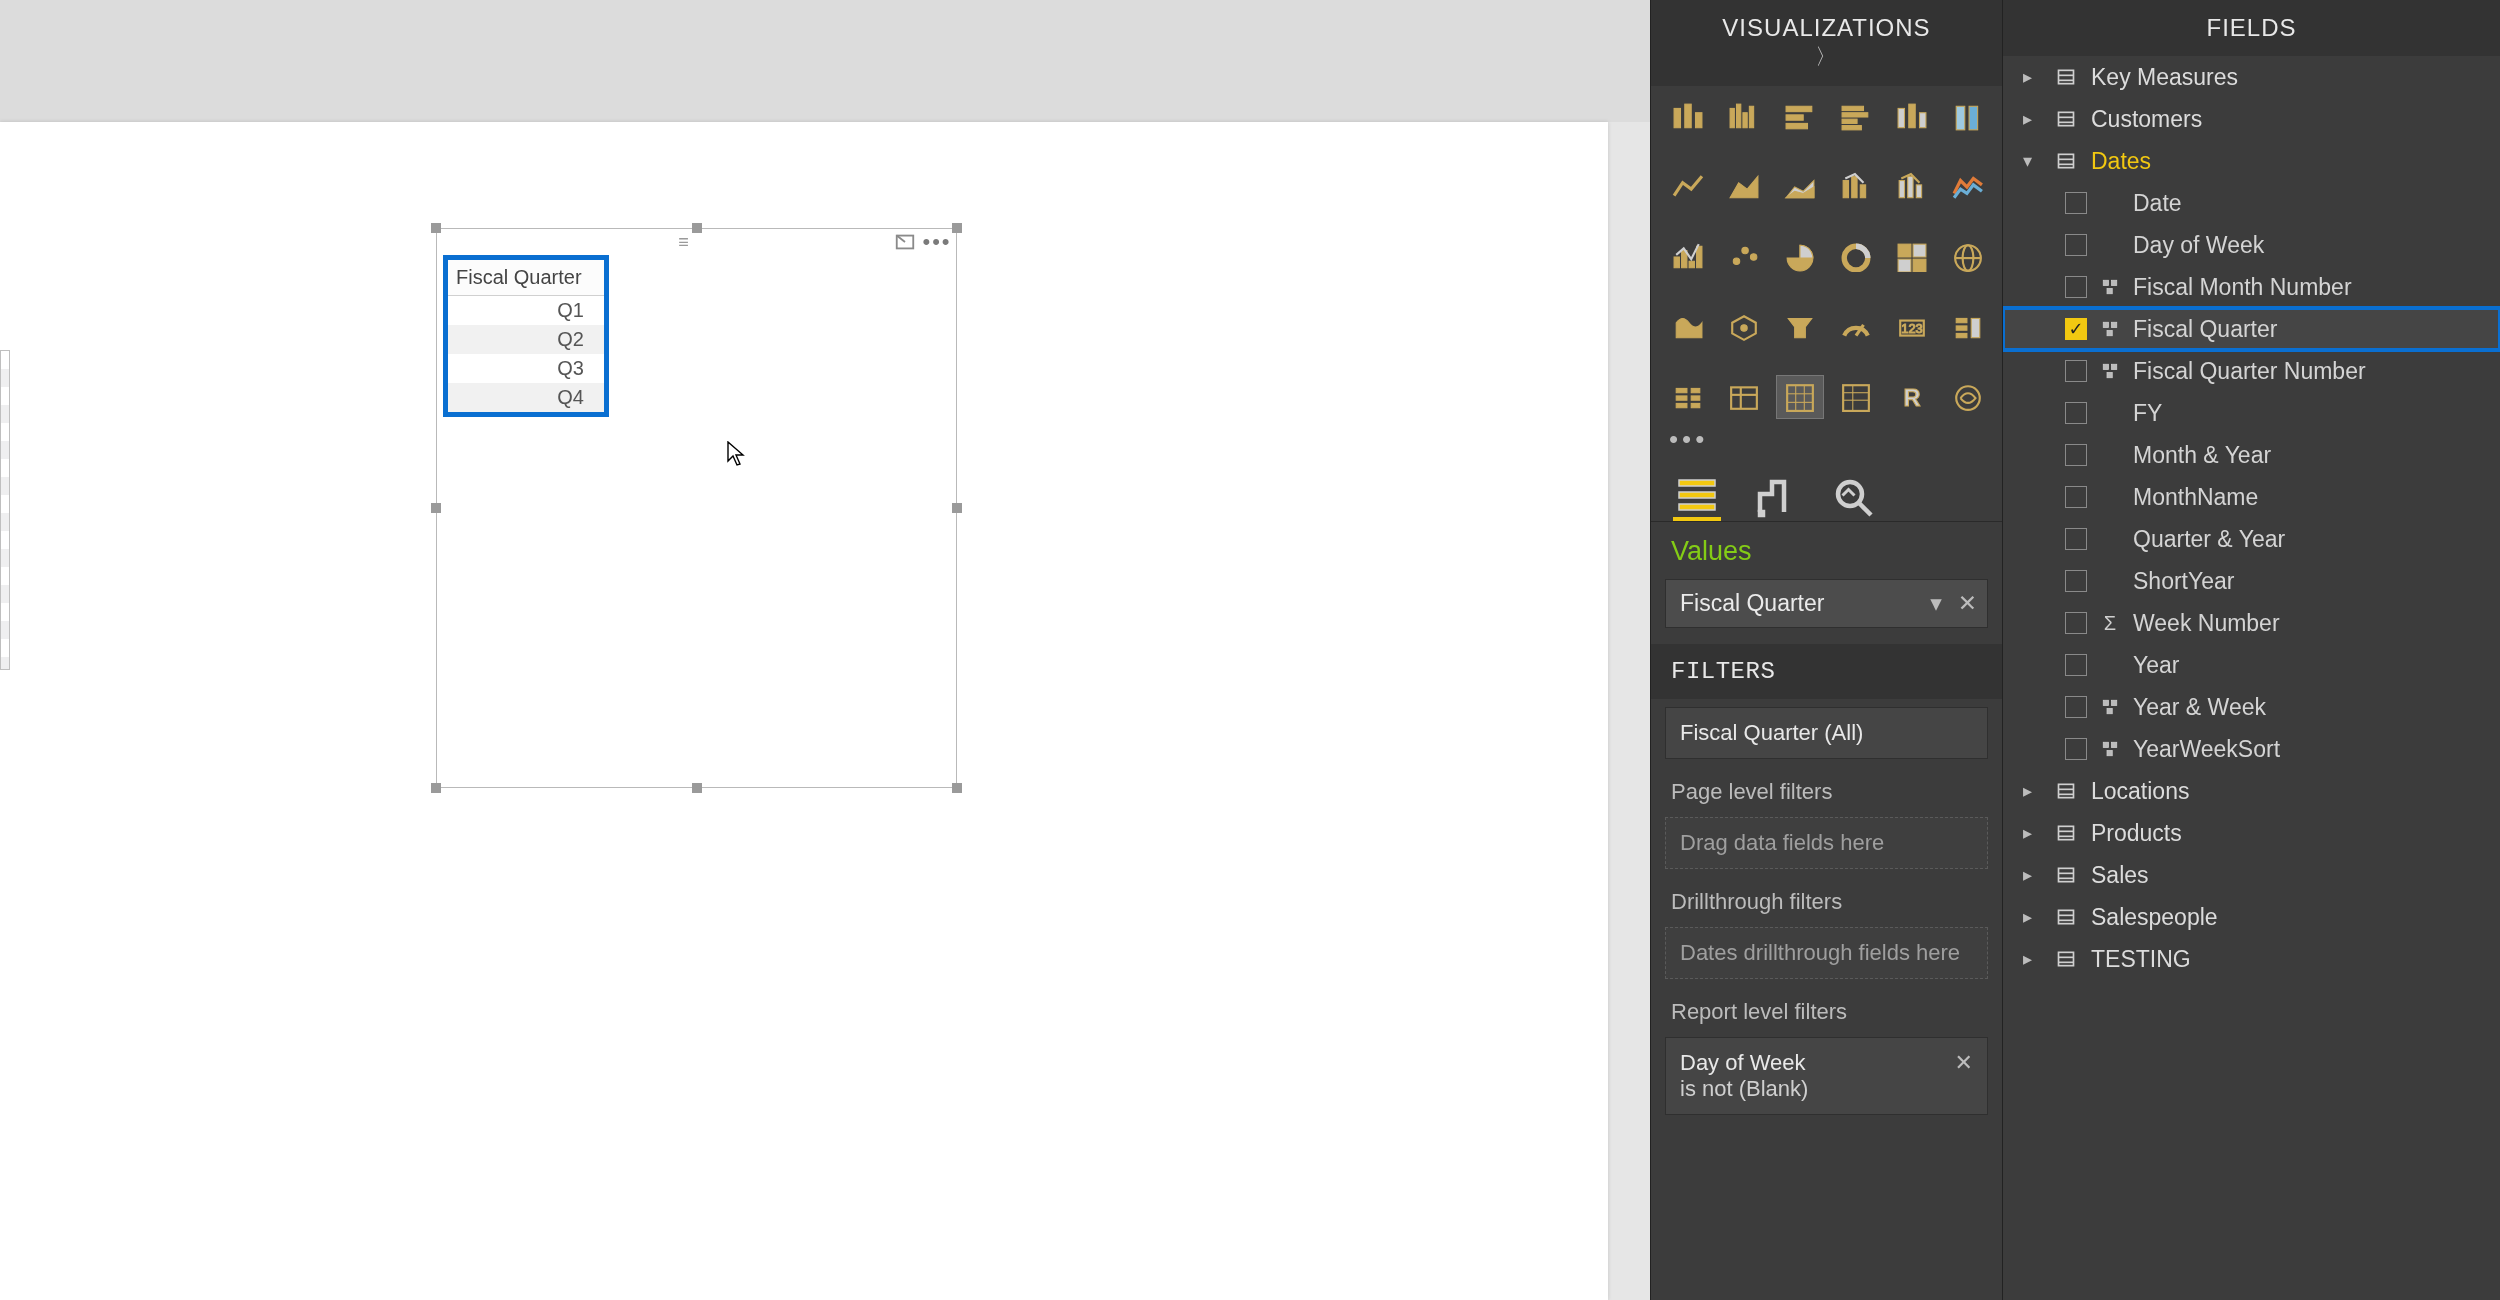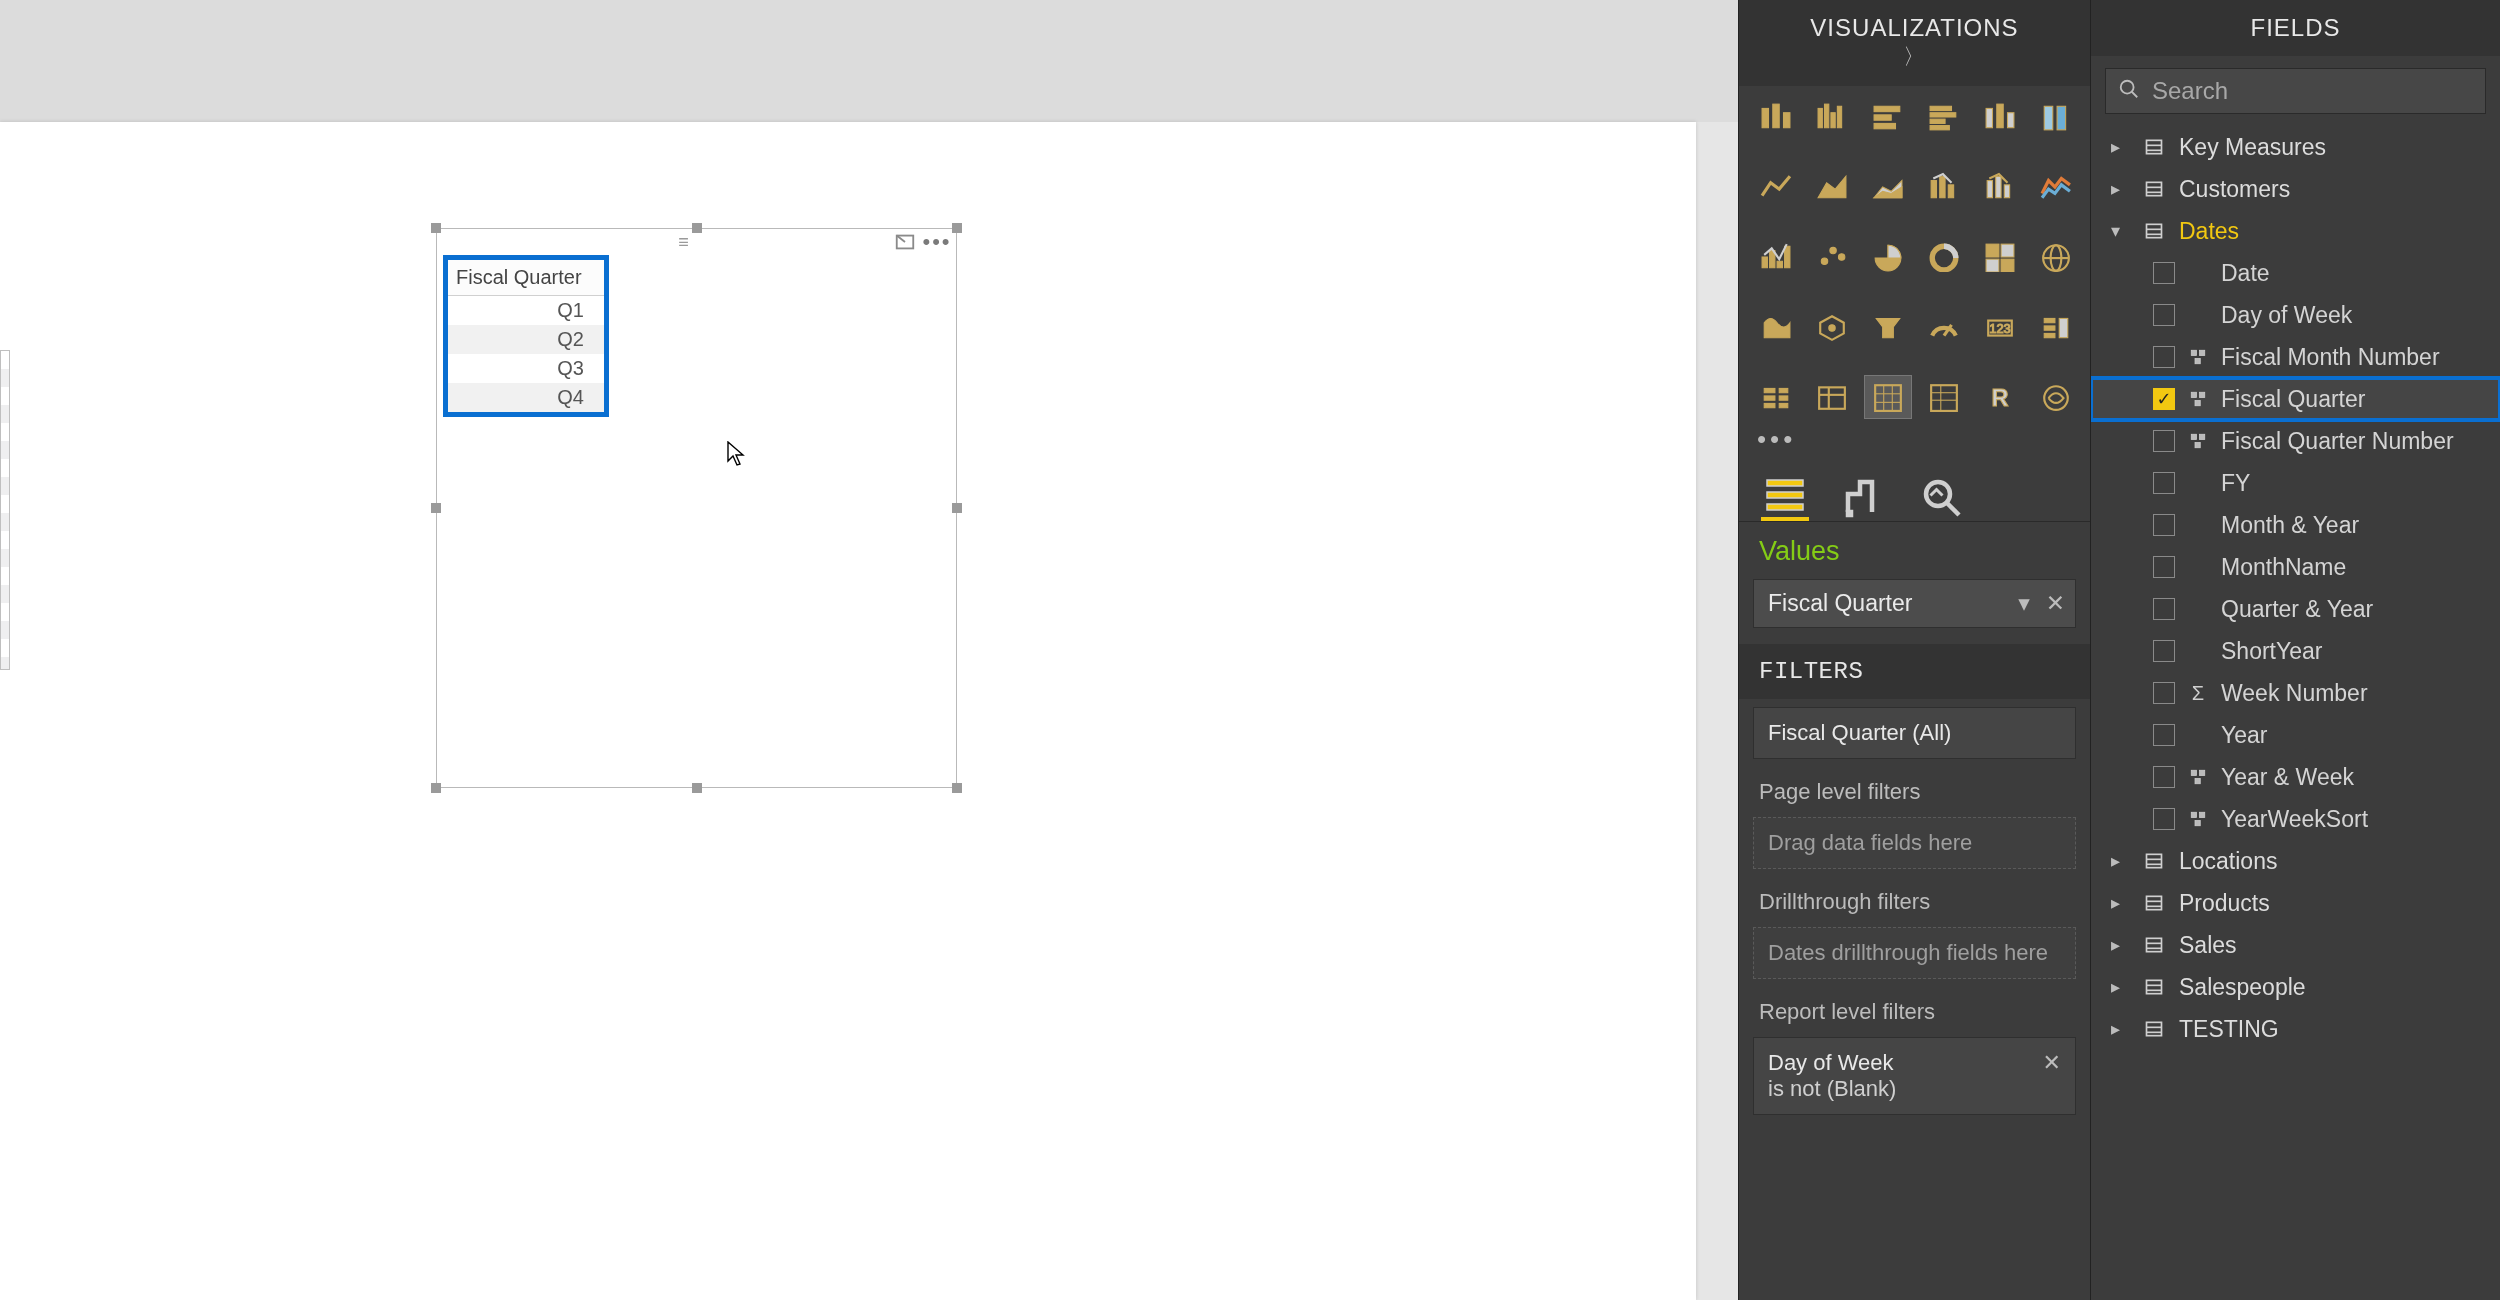--- a/index.html
+++ b/index.html
@@ -117,21 +117,21 @@
     padding: 12px 14px; font-size:22px; color:#e8e8e8;
   }
   .drop-well {
     margin: 8px 14px; background:#3f3f3f; border:1px dashed #5a5a5a;
     padding: 12px 14px; font-size:22px; color:#9f9f9f;
   }
   .filter-card .close { float:right; color:#bcbcbc; cursor:pointer; }
 
   
   .fields-pane {
-    width: 410px;
+    width: 498px;
     background: #3c3c3c; color:#dcdcdc;
     border-left:1px solid #222;
     display:flex; flex-direction:column;
   }
   .search-row {
     display:flex; align-items:center; gap:12px;
     margin: 12px 14px; padding: 8px 12px;
     background:#474747; border:1px solid #2a2a2a;
     color:#bcbcbc;
   }
@@ -476,29 +476,20 @@
     <span class="close">✕</span>
     <div>Day of Week</div>
     <div style="color:#cfcfcf;">is not (Blank)</div>
   </div>
 </div>
 
 <div class="fields-pane">
   <div class="pane-title">
     <span>FIELDS</span>
   </div>
-  <div class="search-row">
-    <span>
-      <svg width="22" height="22" viewBox="0 0 24 24">
-          <circle cx="10" cy="10" r="7" fill="none" stroke="#bcbcbc" stroke-width="2"></circle>
-          <line x1="15" y1="15" x2="21" y2="21" stroke="#bcbcbc" stroke-width="2"></line>
-        </svg>
-    </span>
-    <input type="text" placeholder="Search" style="">
-  </div>
   <div class="tree" id="field-tree">
       <div class="tree-row table-row">
         <span class="caret">▸</span>
         <span class="ticon">
           <svg width="22" height="20" viewBox="0 0 24 24">
             <rect x="3" y="4" width="18" height="16" fill="none" stroke="#cfcfcf" stroke-width="2"></rect>
             <line x1="3" y1="10" x2="21" y2="10" stroke="#cfcfcf" stroke-width="2"></line>
             <line x1="3" y1="16" x2="21" y2="16" stroke="#cfcfcf" stroke-width="2"></line>
           </svg>
         </span>

